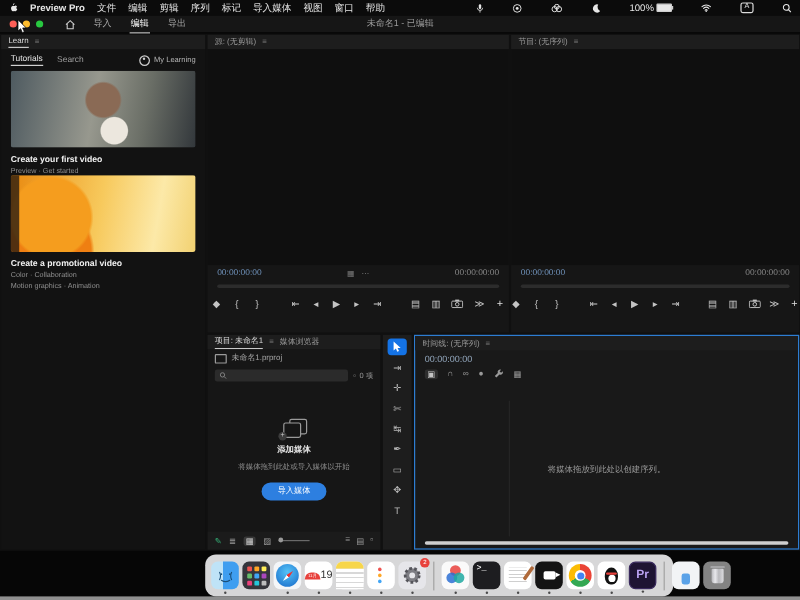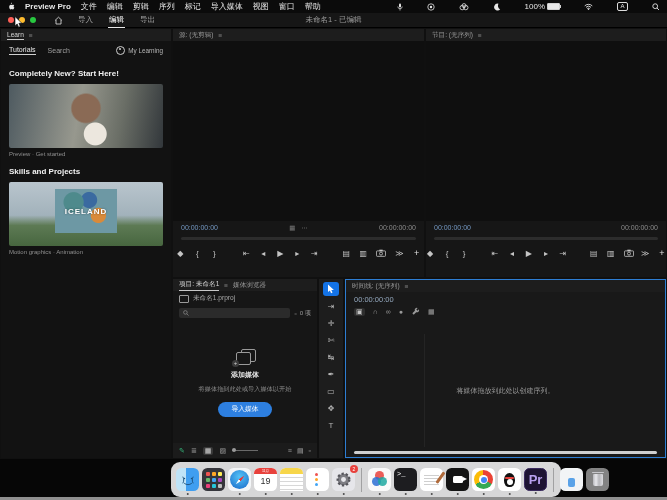--- a/index.html
+++ b/index.html
@@ -143,21 +143,21 @@
   .vid-body{width:10px;height:7px;background:#fff;border-radius:1.5px;position:relative;}
   .vid-body:after{content:"";position:absolute;right:-4px;top:1px;border-left:4px solid #fff;border-top:2.5px solid transparent;border-bottom:2.5px solid transparent;}
   .d-chrome{background:#fff;}
   .chrome-ring{width:19px;height:19px;border-radius:50%;background:conic-gradient(#ea4335 0 33%,#34a853 33% 66%,#fbbc05 66% 100%);display:flex;align-items:center;justify-content:center;}
   .chrome-in{width:9px;height:9px;border-radius:50%;background:#fff;display:flex;align-items:center;justify-content:center;}
   .chrome-dot{width:6px;height:6px;border-radius:50%;background:#4285f4;}
   .d-qq{background:#fff;}
   .qq-body{width:11px;height:14px;background:#111;border-radius:50% 50% 45% 45%;position:relative;}
   .qq-body:before{content:"";position:absolute;left:2.5px;top:6px;width:6px;height:6px;background:#fff;border-radius:50%;}
   .qq-body:after{content:"";position:absolute;left:1px;top:4.5px;width:9px;height:2px;background:#e8413c;border-radius:2px;}
-  .d-pr{background:#1e1433;color:#b9a1f0;font-weight:bold;font-size:13px;border:1px solid #3a2a5e;box-sizing:border-box;}
+  .d-pr{background:#1e1433;color:#b9a1f0;font-weight:bold;font-size:10px;border:1px solid #3a2a5e;box-sizing:border-box;}
   .d-light{background:#f2f4f6;}
   .light-dot{width:7px;height:9px;background:#5aa2e8;border-radius:2px;margin-top:6px;}
   .d-trash{background:rgba(255,255,255,0.5);}
   .trash-body{width:10px;height:12px;background:linear-gradient(90deg,#b8b8bc,#e8e8ec 30%,#b8b8bc 60%,#dcdce0);border-radius:1px 1px 2px 2px;position:relative;}
   .trash-body:before{content:"";position:absolute;top:-2px;left:-1px;right:-1px;height:1.5px;background:#c8c8cc;border-radius:1px;}
   .deskstrip{position:absolute;left:0;bottom:0;width:667px;height:3px;background:#8f8f8f;}
 
   .cursor{position:absolute;left:14px;top:16px;z-index:50;}
   svg{display:block;}
 </style>
@@ -257,32 +257,33 @@
     </div>
     <div class="learn-tabs">
       <span class="learn-tab active">Tutorials</span>
       <span class="learn-tab">Search</span>
       <span class="mylearn">
         <span class="avatar"></span>
         <span>My Learning</span>
       </span>
     </div>
 
-    <div class="lsec-h">Completely New? Start Here!</div>
     <div class="lcard">
       <div class="thumb thumb1"></div>
+      <div class="ct">Create your first video</div>
       <div class="cm">Preview  ·  Get started</div>
     </div>
 
-
-    <div class="lsec-h">Skills and Projects</div>
     <div class="lcard">
-      <div class="thumb thumb3">
-        <div class="iceland">ICELAND</div>
-      </div>
+      <div class="thumb thumb2"></div>
+      <div class="ct">Create a promotional video</div>
+      <div class="cm">Color  ·  Collaboration</div>
+    </div>
+
+    <div class="lcard">
       <div class="cm">Motion graphics  ·  Animation</div>
     </div>
   </div>
 
   <div class="panel monitor source">
     <div class="phdr">
       <span>源: (无剪辑)</span>
       <span class="pmenu">≡</span>
     </div>
     <div class="viewer"></div>
@@ -464,21 +465,21 @@
         <i style="background:#42a5f5"></i>
         <i style="background:#ab47bc"></i>
       <i style="background:#ec407a"></i>
         <i style="background:#26c6da"></i>
         <i style="background:#bdbdbd"></i>
     </div>
     <div class="dicon d-safari">
       <div class="saf-dial"></div>
         <i class="rd"></i>
     </div>
-    <div class="dicon d-cal" style="flex-direction:column">
+    <div class="dicon d-cal" style="flex-direction:row">
       <div class="cal-top">11月</div>
       <div class="cal-day">19</div>
       <i class="rd"></i>
     </div>
     <div class="dicon d-notes" style="flex-direction:column">
       <div class="notes-top"></div>
         <div class="notes-lines"></div>
         <i class="rd"></i>
     </div>
     <div class="dicon d-rem">

